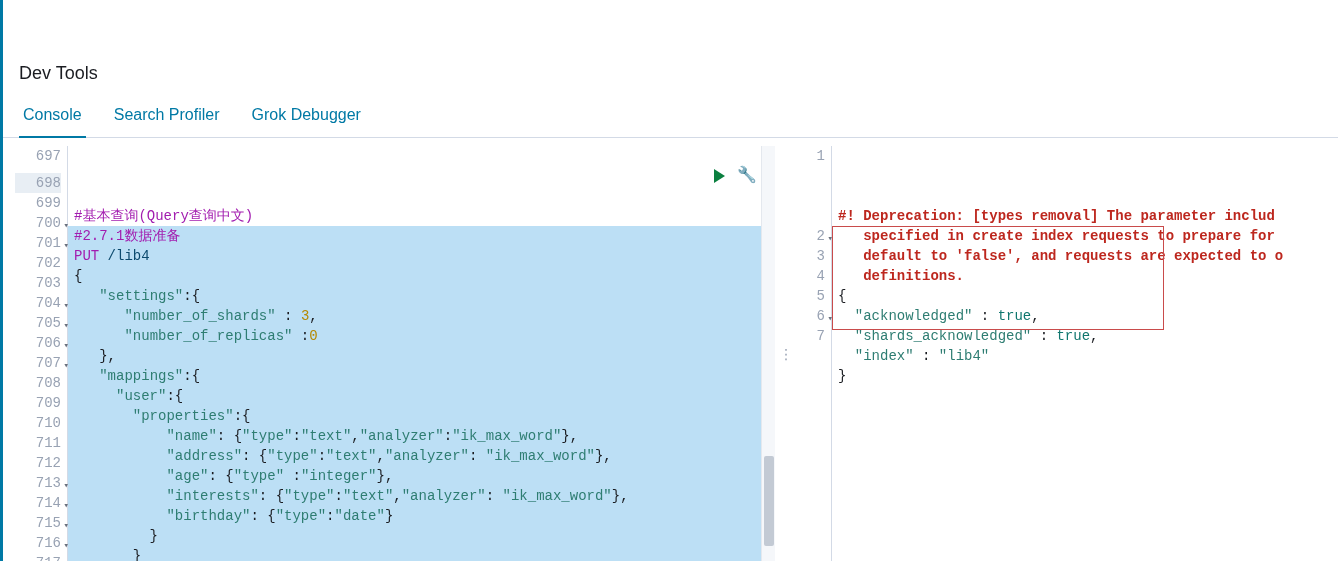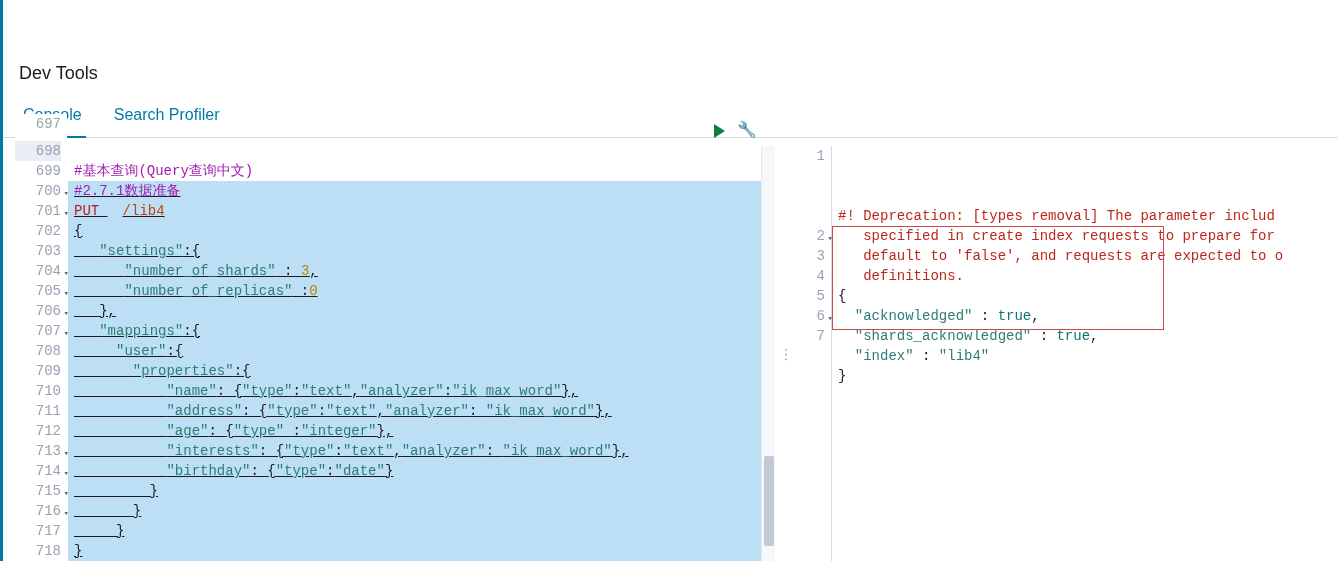--- a/index.html
+++ b/index.html
@@ -46,21 +46,21 @@
   .work {
     display: flex;
     flex: 1;
     min-height: 0;
     padding: 8px 0 0 12px;
   }
   .pane-left, .pane-right {
     display: flex;
     position: relative;
   }
-  .pane-left { width: 760px; align-items: flex-end; }
+  .pane-left { width: 760px; }
   .splitter {
     width: 20px;
     display: flex;
     align-items: center;
     justify-content: center;
     color: #98a2b3;
     font-size: 14px;
     user-select: none;
     letter-spacing: -2px;
   }
@@ -86,24 +86,24 @@
   .code {
     flex: 1;
     font-family: Menlo, Consolas, "Courier New", monospace;
     font-size: 14px;
     line-height: 20px;
     position: relative;
     white-space: pre;
     overflow: hidden;
   }
   .code .line { height: 20px; padding-left: 6px; position: relative; }
-  .sel { background: #bcdff5; text-decoration: underline; }
+  .sel { background: #bcdff5; }
   .c-comment { color: #a21caf; }
-  .c-method  { color: #b91c1c; }
-  .c-path    { color: #c2410c; margin-left: 15px; }
+  .c-method  { color: #a21caf; }
+  .c-path    { color: #0c4a6e; }
   .c-key     { color: #2e7d72; }
   .c-string  { color: #2e7d72; }
   .c-number  { color: #b58900; }
   .c-plain   { color: #1a1c21; }
   .c-depr    { color: #bd271e; }
   .c-true    { color: #0f766e; }
   .r-highlight {
     position: absolute;
     border: 1px solid #c94b4b;
     pointer-events: none;
@@ -149,20 +149,21 @@
 </head>
 <body>
 
 <div class="page">
   <div class="header-space"></div>
   <div class="title">Dev Tools</div>
 
   <div class="tabs">
     <div class="tab active">Console</div>
     <div class="tab">Search Profiler</div>
+    <div class="tab">Grok Debugger</div>
   </div>
 
   <div class="work">
     <div class="pane-left">
       <div class="gutter" id="gutter-left">
           <div class="ln">697</div>
           <div class="ln hl">698</div>
           <div class="ln">699</div>
           <div class="ln">700<span class="fold">▾</span></div>
           <div class="ln">701<span class="fold">▾</span></div>
@@ -204,19 +205,19 @@
           <div class="ln">2<span class="fold">▾</span></div>
           <div class="ln">3</div>
           <div class="ln">4</div>
           <div class="ln">5</div>
           <div class="ln">6<span class="fold">▾</span></div>
           <div class="ln">7</div>
         </div>
       <div class="gutter-divider"></div>
       <div class="code" id="code-right">
         
-      <div class="line" style="height: 80px; white-space: pre;"><span class="c-depr">#! Deprecation: [types removal] The parameter includ
+      <div class="line" style="height: 80px; white-space: pre; font-weight: bold;"><span class="c-depr">#! Deprecation: [types removal] The parameter includ
    specified in create index requests to prepare for 
    default to 'false', and requests are expected to o
    definitions.</span></div><div class="line"><span class="c-plain">{</span></div><div class="line"><span class="c-plain">  </span><span class="c-key">"acknowledged"</span><span class="c-plain"> : </span><span class="c-true">true</span><span class="c-plain">,</span></div><div class="line"><span class="c-plain">  </span><span class="c-key">"shards_acknowledged"</span><span class="c-plain"> : </span><span class="c-true">true</span><span class="c-plain">,</span></div><div class="line"><span class="c-plain">  </span><span class="c-key">"index"</span><span class="c-plain"> : </span><span class="c-string">"lib4"</span></div><div class="line"><span class="c-plain">}</span></div><div class="line"><span class="c-plain"></span></div><div class="r-highlight" id="resp-box" style="top: 80px; left: 0px; width: 332px; height: 104px;"></div></div>
     </div>
   </div>
 </div>
 
 </body></html>

